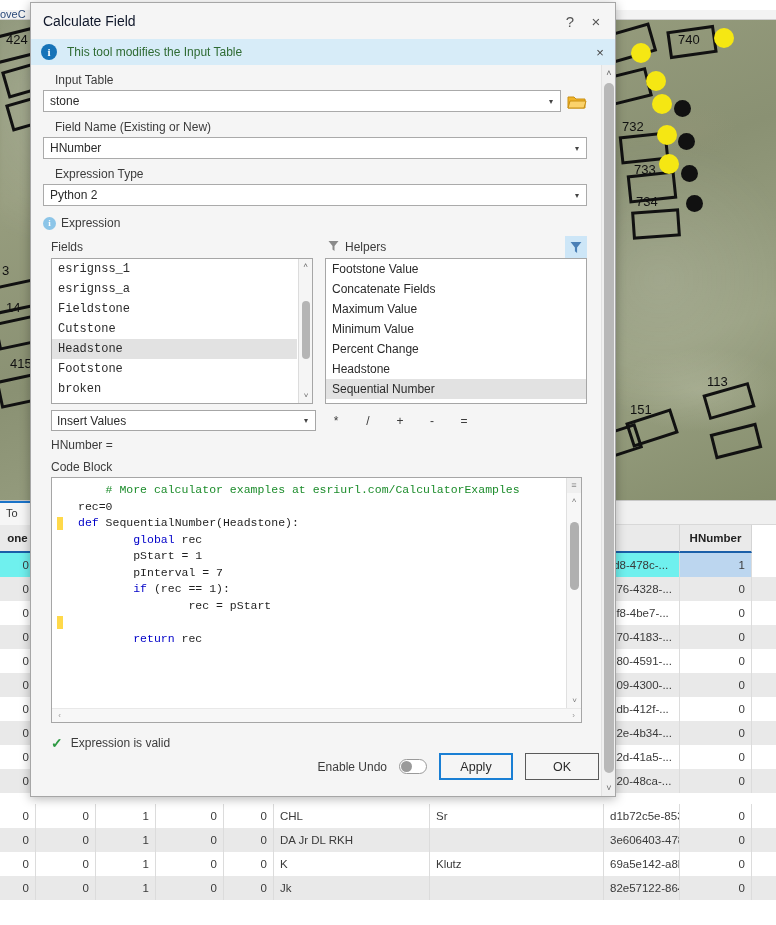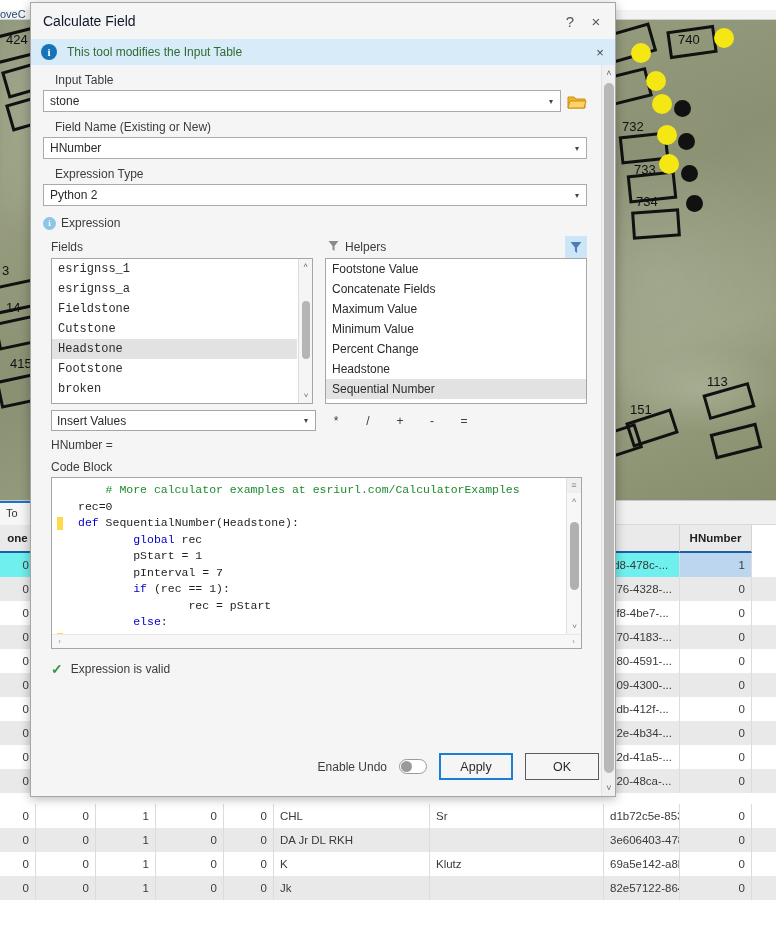--- a/index.html
+++ b/index.html
@@ -191,21 +191,21 @@
   .eq-lbl { margin:7px 0 3px 8px; font-size:12px; color:#3c3c3c; }
   .expr-input {
     margin-left:8px; height:22px; background:#fff; border:1px solid #a6a6a6;
     display:flex; align-items:center; padding-left:5px;
     font-family:"Liberation Mono", monospace; font-size:11.5px; color:#222;
     width:531px;
   }
 
   .cb-lbl { margin:8px 0 3px 8px; font-size:12px; color:#3c3c3c; }
   .codebox {
-    margin-left:8px; width:531px; height:172px; background:#fff;
+    margin-left:8px; width:531px; height:246px; background:#fff;
     border:1px solid #a6a6a6; position:relative; overflow:hidden;
   }
   .code-area {
     position:absolute; left:0; top:0; right:16px; bottom:14px;
     padding:4px 0 0 0; overflow:hidden;
   }
   .cline {
     height:16.5px; line-height:16.5px; position:relative;
     font-family:"Liberation Mono", monospace; font-size:11.5px;
     white-space:pre; padding-left:26px; color:#1f1f1f;
@@ -545,21 +545,20 @@
         <div class="codebox">
           <div class="code-area" id="code-area">
               <div class="cline"><span>    </span><span class="cmt"># More calculator examples at esriurl.com/CalculatorExamples</span></div>
               <div class="cline"><span></span><span>rec=0</span></div>
               <div class="cline"><span class="gutter"></span><span></span><span class="kw">def</span><span> SequentialNumber(Headstone):</span></div>
               <div class="cline"><span>        </span><span class="kw">global</span><span> rec</span></div>
               <div class="cline"><span>        </span><span>pStart = 1</span></div>
               <div class="cline"><span>        </span><span>pInterval = 7</span></div>
               <div class="cline"><span>        </span><span class="kw">if</span><span> (rec == 1):</span></div>
               <div class="cline"><span>                </span><span>rec = pStart</span></div>
-              <div class="cline"><span>        </span><span class="kw">else</span><span>:</span></div>
               <div class="cline"><span class="gutter"></span><span>                </span></div>
               <div class="cline"><span>        </span><span class="kw">return</span><span> rec</span></div>
             </div>
           <div class="code-vscroll">
             <div class="cv-split">≡</div>
             <div class="cv-arrow">˄</div>
             <div class="cv-thumb" style="top:44px;height:68px;"></div>
             <div class="cv-arrow" style="position:absolute;bottom:0;width:15px;">˅</div>
           </div>
           <div class="code-hscroll">

